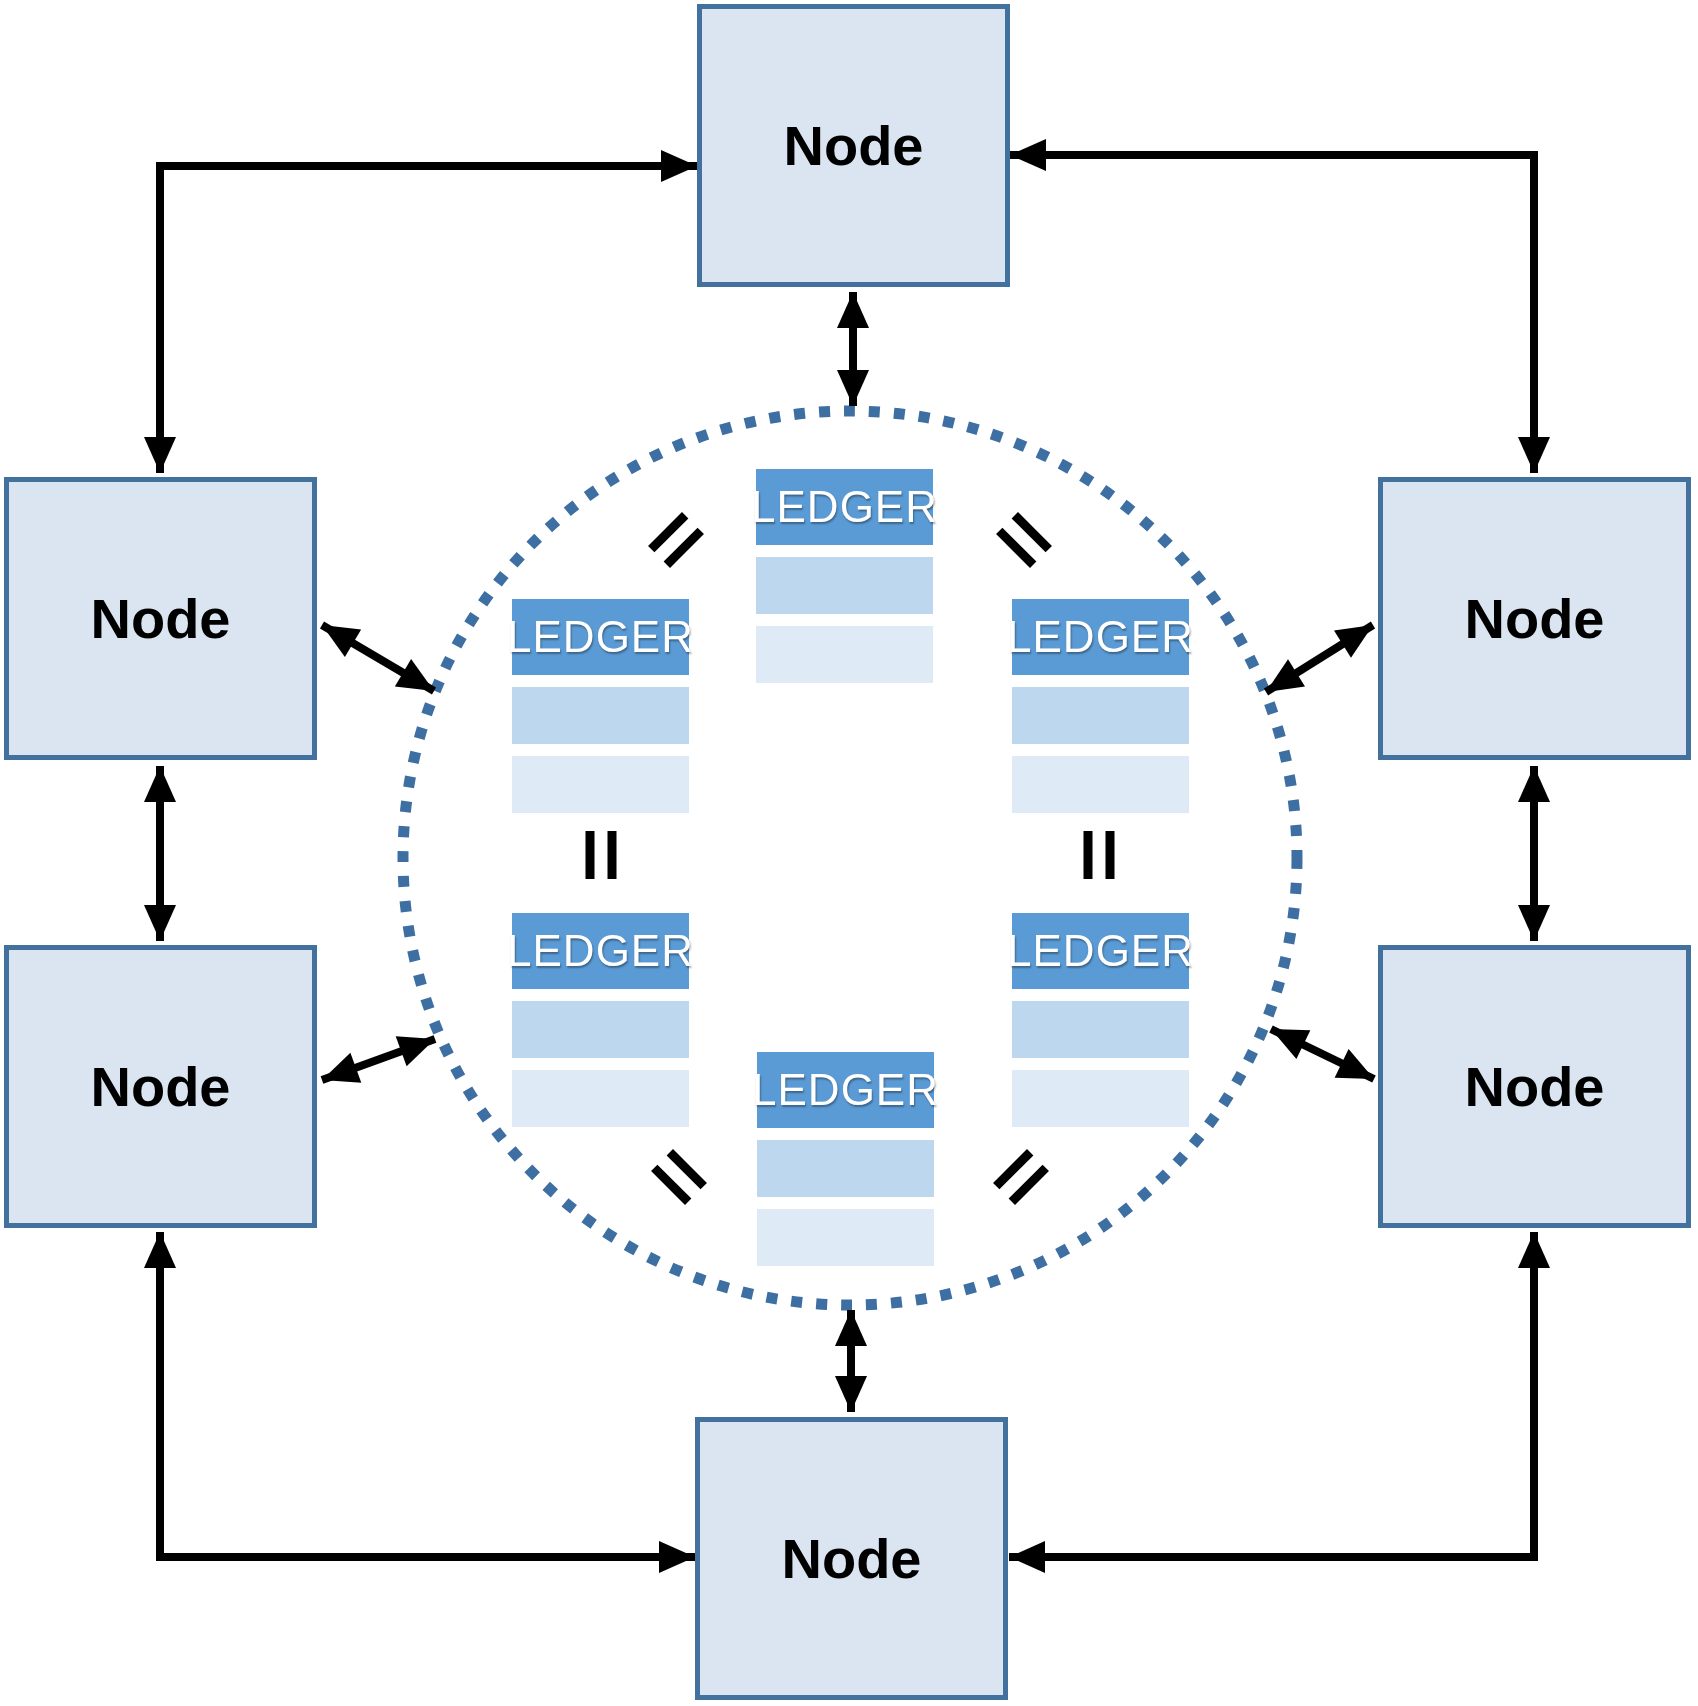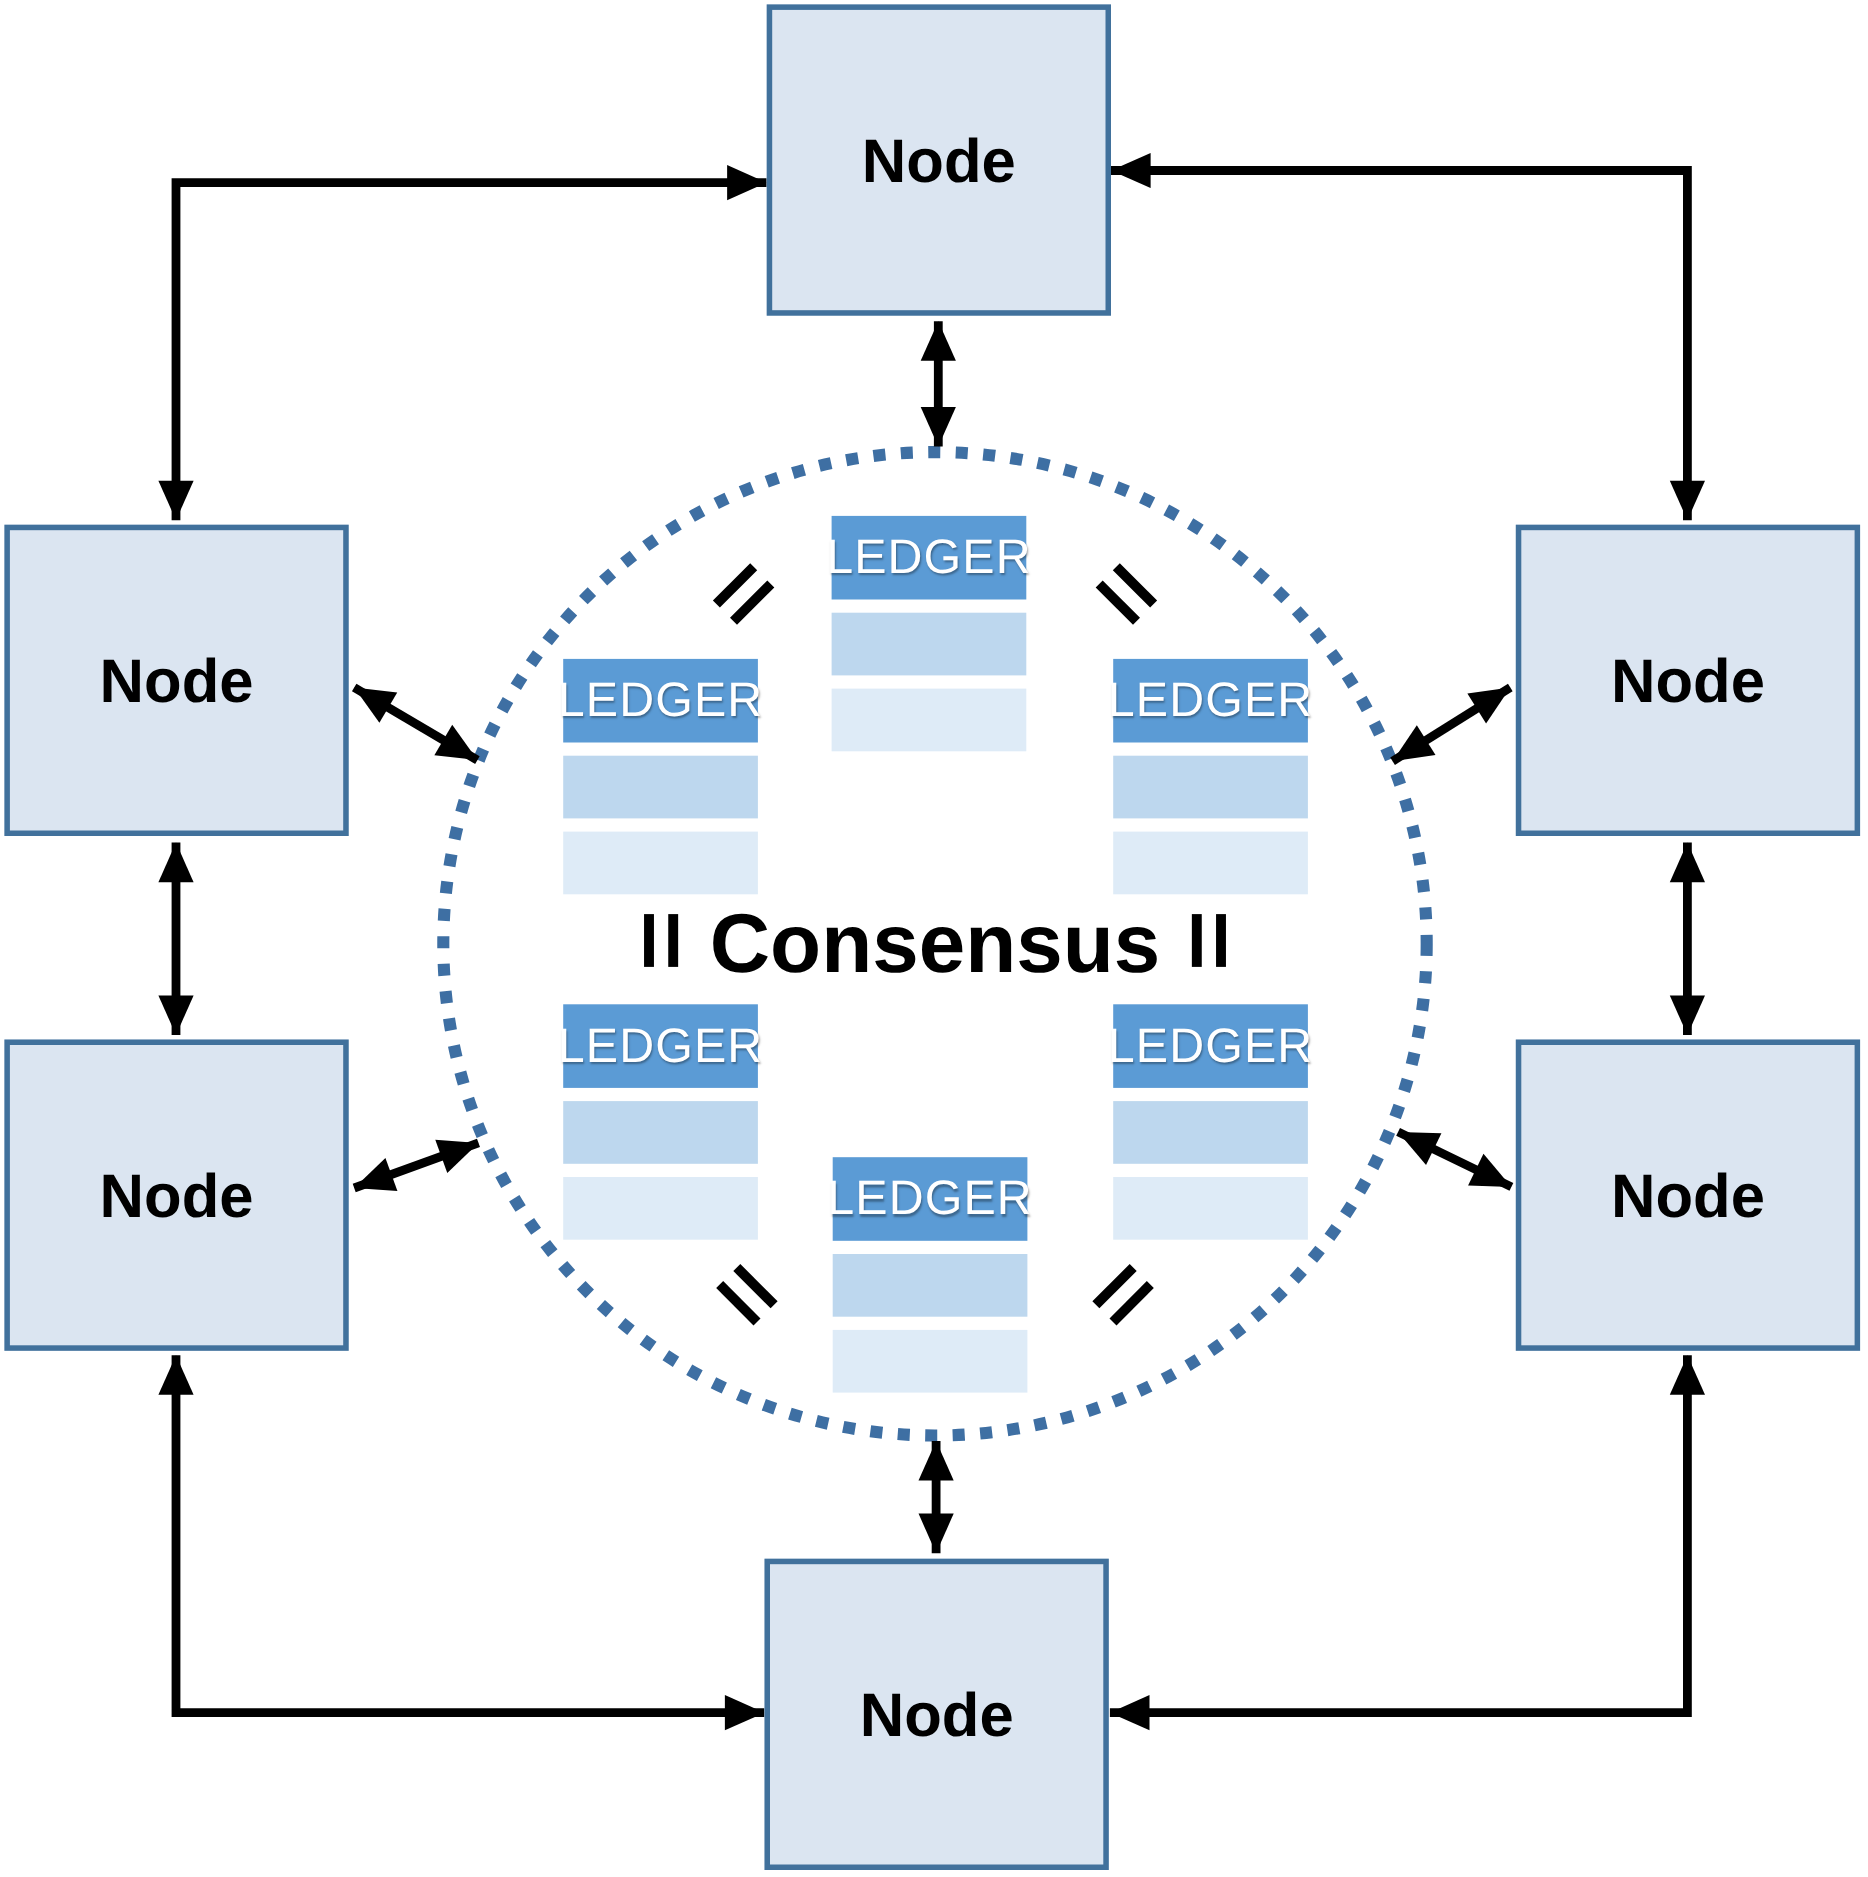--- a/index.html
+++ b/index.html
@@ -168,15 +168,14 @@
     </div>
   <div class="eq eq-bottom-left">
       <i class="bar"></i>
       <i class="bar"></i>
     </div>
   <div class="eq eq-bottom-right">
       <i class="bar"></i>
       <i class="bar"></i>
     </div>
 
-  <div class="consensus">Consensus</div>
 
 </div>
 
 </body></html>

